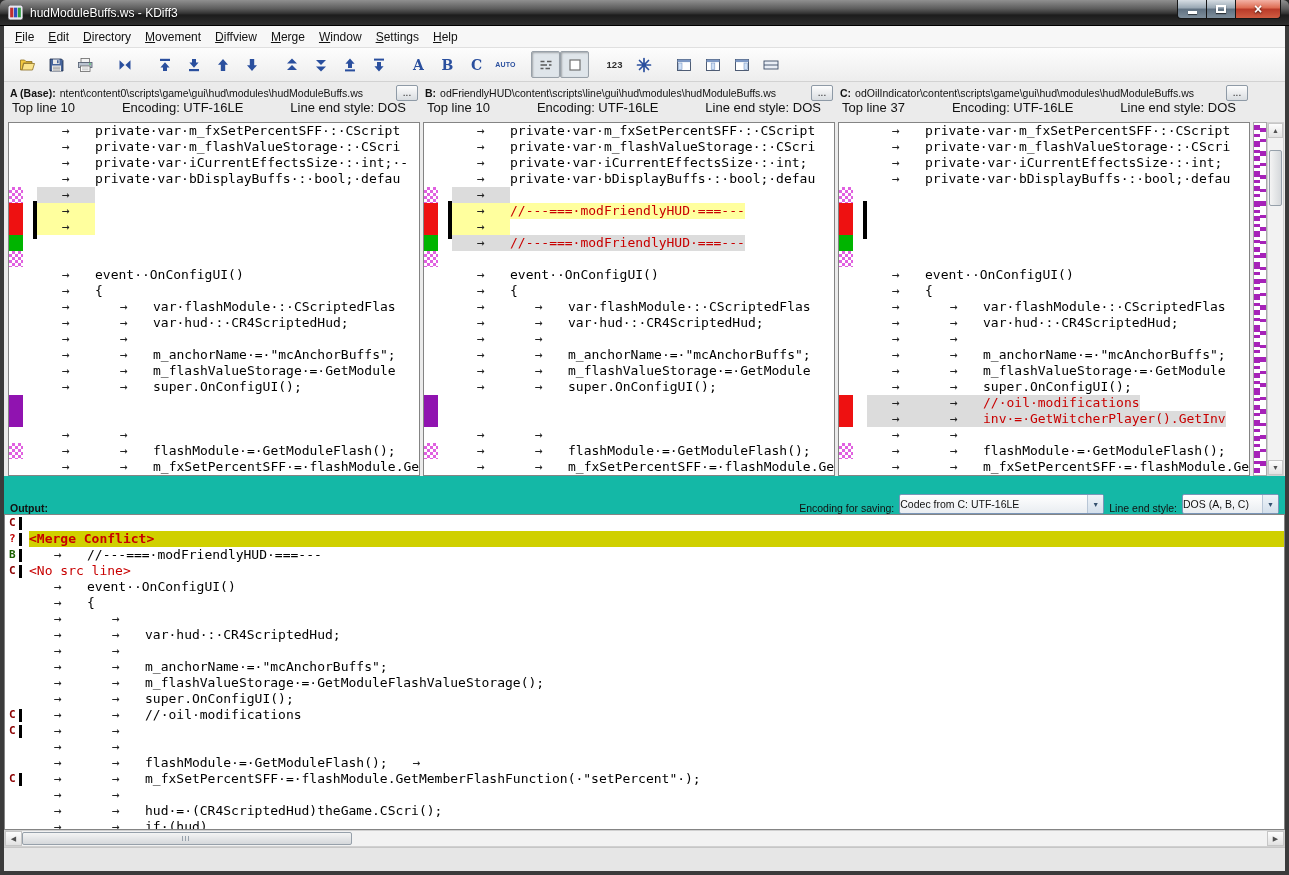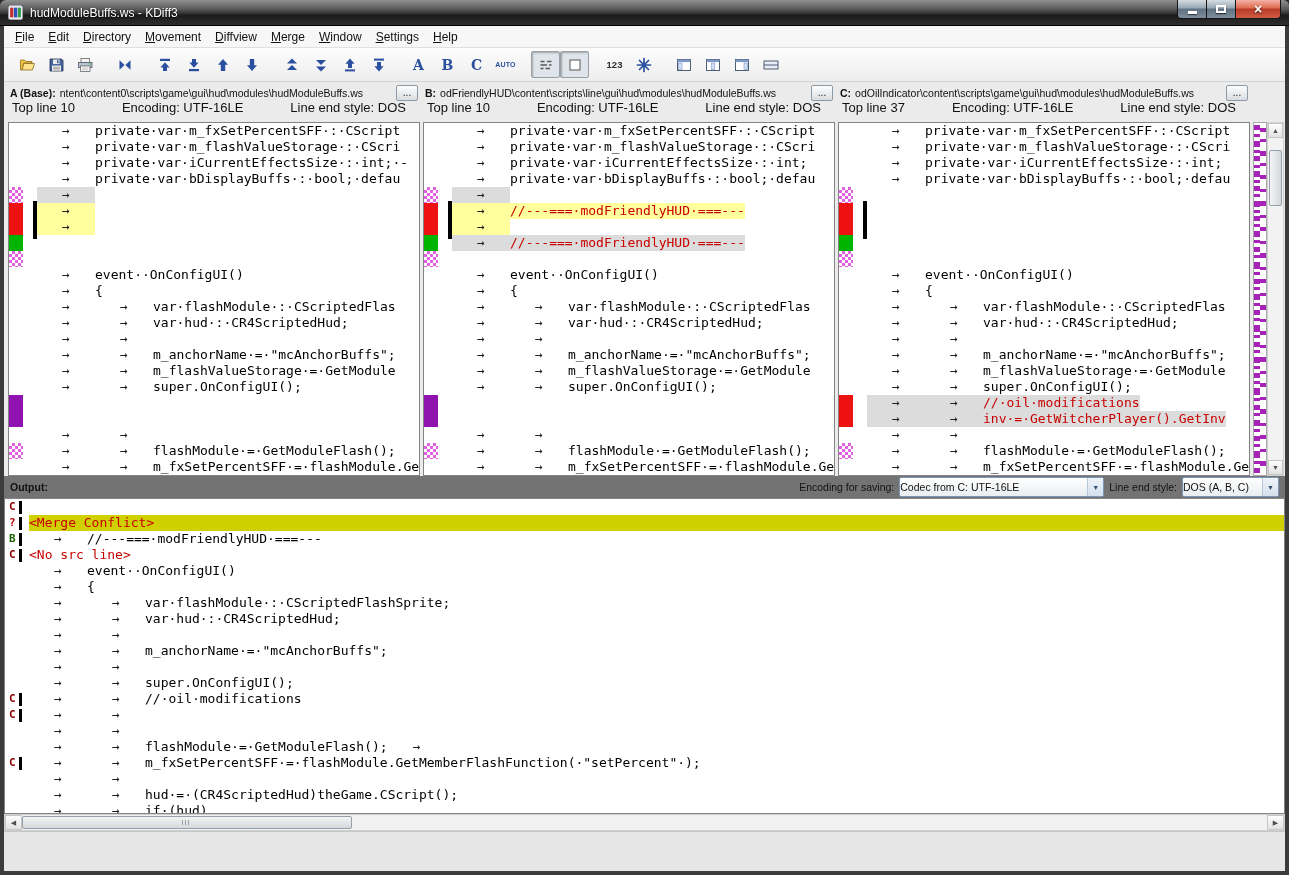--- a/index.html
+++ b/index.html
@@ -65,38 +65,38 @@
 .overview{width:14px;background:#fff;border:1px solid #a8a8a8;position:relative}
 .ov-col{position:absolute;top:0;bottom:0}
 .ov-left{left:0;width:6px}
 .ov-right{right:0;width:6px}
 .ovs{position:absolute;left:0;width:100%;background:#a622b8}
 .vscroll{width:17px;display:flex;flex-direction:column;background:#f2f2f2;border:1px solid #d0d0d0}
 .vs-btn{height:15px;display:flex;align-items:center;justify-content:center;font-size:7px;color:#505050;background:linear-gradient(#fdfdfd,#e2e2e2);border:1px solid #c6c6c6}
 .vs-track{flex:1;position:relative}
 .vs-thumb{position:absolute;left:1px;right:1px;top:12px;height:56px;background:linear-gradient(90deg,#f4f4f4,#d5d8db);border:1px solid #96a0aa;border-radius:2px}
 
-.output-header{height:22px;flex:none;display:flex;align-items:center;gap:5px;font-size:10.5px;padding:0 6px;color:#111;background:#737373}
+.output-header{height:38px;flex:none;display:flex;align-items:flex-end;gap:5px;font-size:10.5px;padding:0 6px;color:#111;background:#14b8a6}
 .out-label{font-weight:bold;flex:none}
 .output-path{width:600px;flex:none;height:17px;line-height:15px;background:#fff;border:1px solid #9aa4ae;padding:0 3px;white-space:nowrap;overflow:hidden}
 .oh-spacer{flex:1}
 .combo{height:20px;border:1px solid #7a96b8;border-radius:2px;background:linear-gradient(#ffffff,#e9edf1);display:flex;align-items:center;justify-content:space-between;font-size:10.5px;}
 .combo-enc{width:205px}
 .combo-eol{width:97px}
 .combo-arrow{width:16px;height:18px;display:flex;align-items:center;justify-content:center;font-size:7px;color:#33506e;border-left:1px solid #b8c6d6;background:linear-gradient(#eef3f8,#d4e0ec)}
 
 .output-body{height:316px;flex:none;background:#fff;border:1px solid #848484;overflow:hidden}
 .gutter-cell{width:24px;flex:none;display:flex;align-items:center;background:#fff}
 .gutter-letter{width:14px;padding-left:4px;font-family:"DejaVu Sans Mono",monospace;font-size:11px;font-weight:bold;line-height:16px}
 .g-C{color:#8b0000}
 .g-B{color:#1a6000}
 .g-q{color:#c00000}
 .gbar{width:3px;height:13px;background:#000;flex:none}
 .row-bg-olive{background:#d0d000}
-.row-bg-olive .txt{font-weight:normal}
+.row-bg-olive .txt{font-weight:bold}
 
 .hscroll{height:17px;flex:none;display:flex;background:#f2f2f2;border:1px solid #d0d0d0}
 .hs-btn{width:17px;display:flex;align-items:center;justify-content:center;font-size:7px;color:#505050;background:linear-gradient(#fdfdfd,#e2e2e2);border:1px solid #c6c6c6}
 .hs-track{flex:1;position:relative}
 .hs-thumb{position:absolute;left:0;top:1px;height:13px;width:330px;background:linear-gradient(#f4f4f4,#d5d8db);border:1px solid #96a0aa;border-radius:2px}
 .hs-thumb::after{content:"";position:absolute;left:50%;top:3px;bottom:3px;width:9px;margin-left:-5px;background:repeating-linear-gradient(90deg,#98a2ac 0 1px,transparent 1px 3px)}
 
 .statusbar{flex:1;background:#e6e6e6;border-top:1px solid #c6c6c6}
 </style>
 </head>
@@ -532,33 +532,33 @@
       </div>
     </div>
 
     <div class="output-body" id="output-body">
         <div class="code-line"><span class="gutter-cell"><span class="gutter-letter g-C">C</span><span class="gbar"></span></span><span class="line-main"><span class="txt"></span></span></div>
         <div class="code-line row-bg-olive"><span class="gutter-cell"><span class="gutter-letter g-q">?</span><span class="gbar"></span></span><span class="line-main"><span class="txt col-red">&lt;Merge Conflict&gt;</span></span></div>
         <div class="code-line"><span class="gutter-cell"><span class="gutter-letter g-B">B</span><span class="gbar"></span></span><span class="line-main"><span class="tab">→</span><span class="txt">//---===·modFriendlyHUD·===---</span></span></div>
         <div class="code-line"><span class="gutter-cell"><span class="gutter-letter g-C">C</span><span class="gbar"></span></span><span class="line-main"><span class="txt col-red">&lt;No src line&gt;</span></span></div>
         <div class="code-line"><span class="gutter-cell"><span class="gutter-letter"></span></span><span class="line-main"><span class="tab">→</span><span class="txt">event··OnConfigUI()</span></span></div>
         <div class="code-line"><span class="gutter-cell"><span class="gutter-letter"></span></span><span class="line-main"><span class="tab">→</span><span class="txt">{</span></span></div>
-        <div class="code-line"><span class="gutter-cell"><span class="gutter-letter"></span></span><span class="line-main"><span class="tab">→</span><span class="tab">→</span><span class="txt">var·flashModule·:·CScriptedFlashSprite;</span></span></div>
+        <div class="code-line"><span class="gutter-cell"><span class="gutter-letter"></span></span><span class="line-main"><span class="tab">→</span><span class="tab">→</span></span></div>
         <div class="code-line"><span class="gutter-cell"><span class="gutter-letter"></span></span><span class="line-main"><span class="tab">→</span><span class="tab">→</span><span class="txt">var·hud·:·CR4ScriptedHud;</span></span></div>
         <div class="code-line"><span class="gutter-cell"><span class="gutter-letter"></span></span><span class="line-main"><span class="tab">→</span><span class="tab">→</span><span class="txt"></span></span></div>
         <div class="code-line"><span class="gutter-cell"><span class="gutter-letter"></span></span><span class="line-main"><span class="tab">→</span><span class="tab">→</span><span class="txt">m_anchorName·=·"mcAnchorBuffs";</span></span></div>
-        <div class="code-line"><span class="gutter-cell"><span class="gutter-letter"></span></span><span class="line-main"><span class="tab">→</span><span class="tab">→</span></span></div>
+        <div class="code-line"><span class="gutter-cell"><span class="gutter-letter"></span></span><span class="line-main"><span class="tab">→</span><span class="tab">→</span><span class="txt">m_flashValueStorage·=·GetModuleFlashValueStorage();</span></span></div>
         <div class="code-line"><span class="gutter-cell"><span class="gutter-letter"></span></span><span class="line-main"><span class="tab">→</span><span class="tab">→</span><span class="txt">super.OnConfigUI();</span></span></div>
         <div class="code-line"><span class="gutter-cell"><span class="gutter-letter g-C">C</span><span class="gbar"></span></span><span class="line-main"><span class="tab">→</span><span class="tab">→</span><span class="txt">//·oil·modifications</span></span></div>
         <div class="code-line"><span class="gutter-cell"><span class="gutter-letter g-C">C</span><span class="gbar"></span></span><span class="line-main"><span class="tab">→</span><span class="tab">→</span></span></div>
         <div class="code-line"><span class="gutter-cell"><span class="gutter-letter"></span></span><span class="line-main"><span class="tab">→</span><span class="tab">→</span><span class="txt"></span></span></div>
         <div class="code-line"><span class="gutter-cell"><span class="gutter-letter"></span></span><span class="line-main"><span class="tab">→</span><span class="tab">→</span><span class="txt">flashModule·=·GetModuleFlash();</span><span class="tab">→</span></span></div>
         <div class="code-line"><span class="gutter-cell"><span class="gutter-letter g-C">C</span><span class="gbar"></span></span><span class="line-main"><span class="tab">→</span><span class="tab">→</span><span class="txt">m_fxSetPercentSFF·=·flashModule.GetMemberFlashFunction(·"setPercent"·);</span></span></div>
         <div class="code-line"><span class="gutter-cell"><span class="gutter-letter"></span></span><span class="line-main"><span class="tab">→</span><span class="tab">→</span><span class="txt"></span></span></div>
-        <div class="code-line"><span class="gutter-cell"><span class="gutter-letter"></span></span><span class="line-main"><span class="tab">→</span><span class="tab">→</span><span class="txt">hud·=·(CR4ScriptedHud)theGame.CScript();</span></span></div>
+        <div class="code-line"><span class="gutter-cell"><span class="gutter-letter"></span></span><span class="line-main"><span class="tab">→</span><span class="tab">→</span><span class="txt">hud·=·(CR4ScriptedHud)theGame.CScri();</span></span></div>
         <div class="code-line"><span class="gutter-cell"><span class="gutter-letter"></span></span><span class="line-main"><span class="tab">→</span><span class="tab">→</span><span class="txt">if·(hud)</span></span></div>
       </div>
 
     <div class="hscroll">
       <div class="hs-btn">◀</div>
       <div class="hs-track">
         <div class="hs-thumb"></div>
       </div>
       <div class="hs-btn">▶</div>
     </div>

